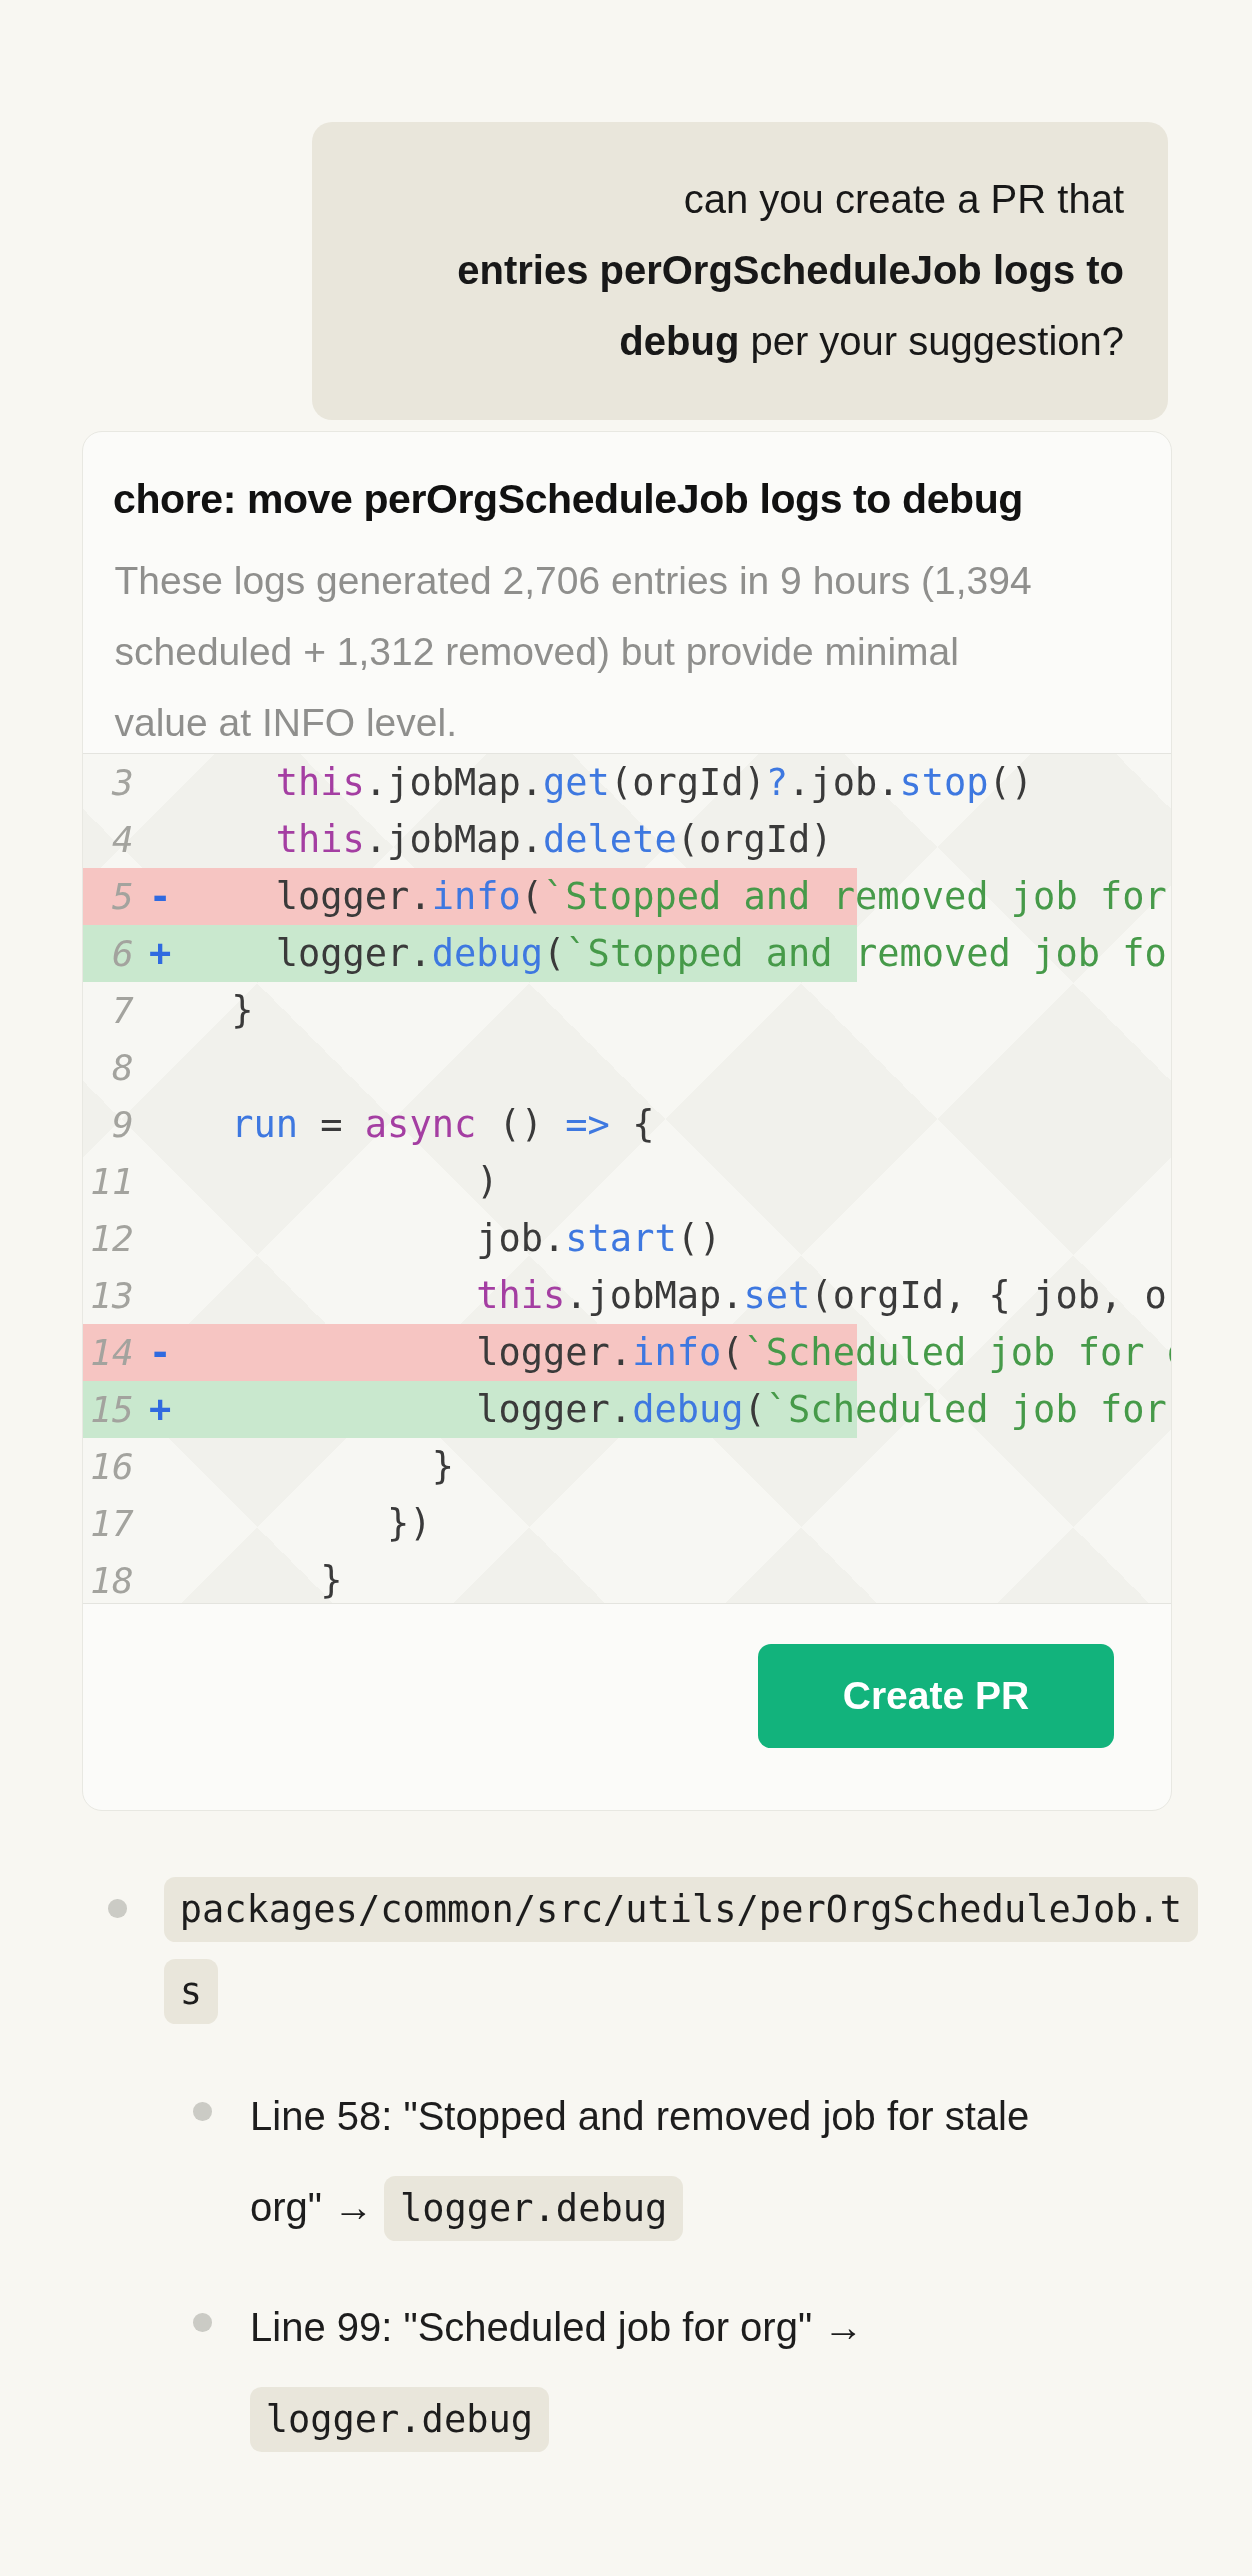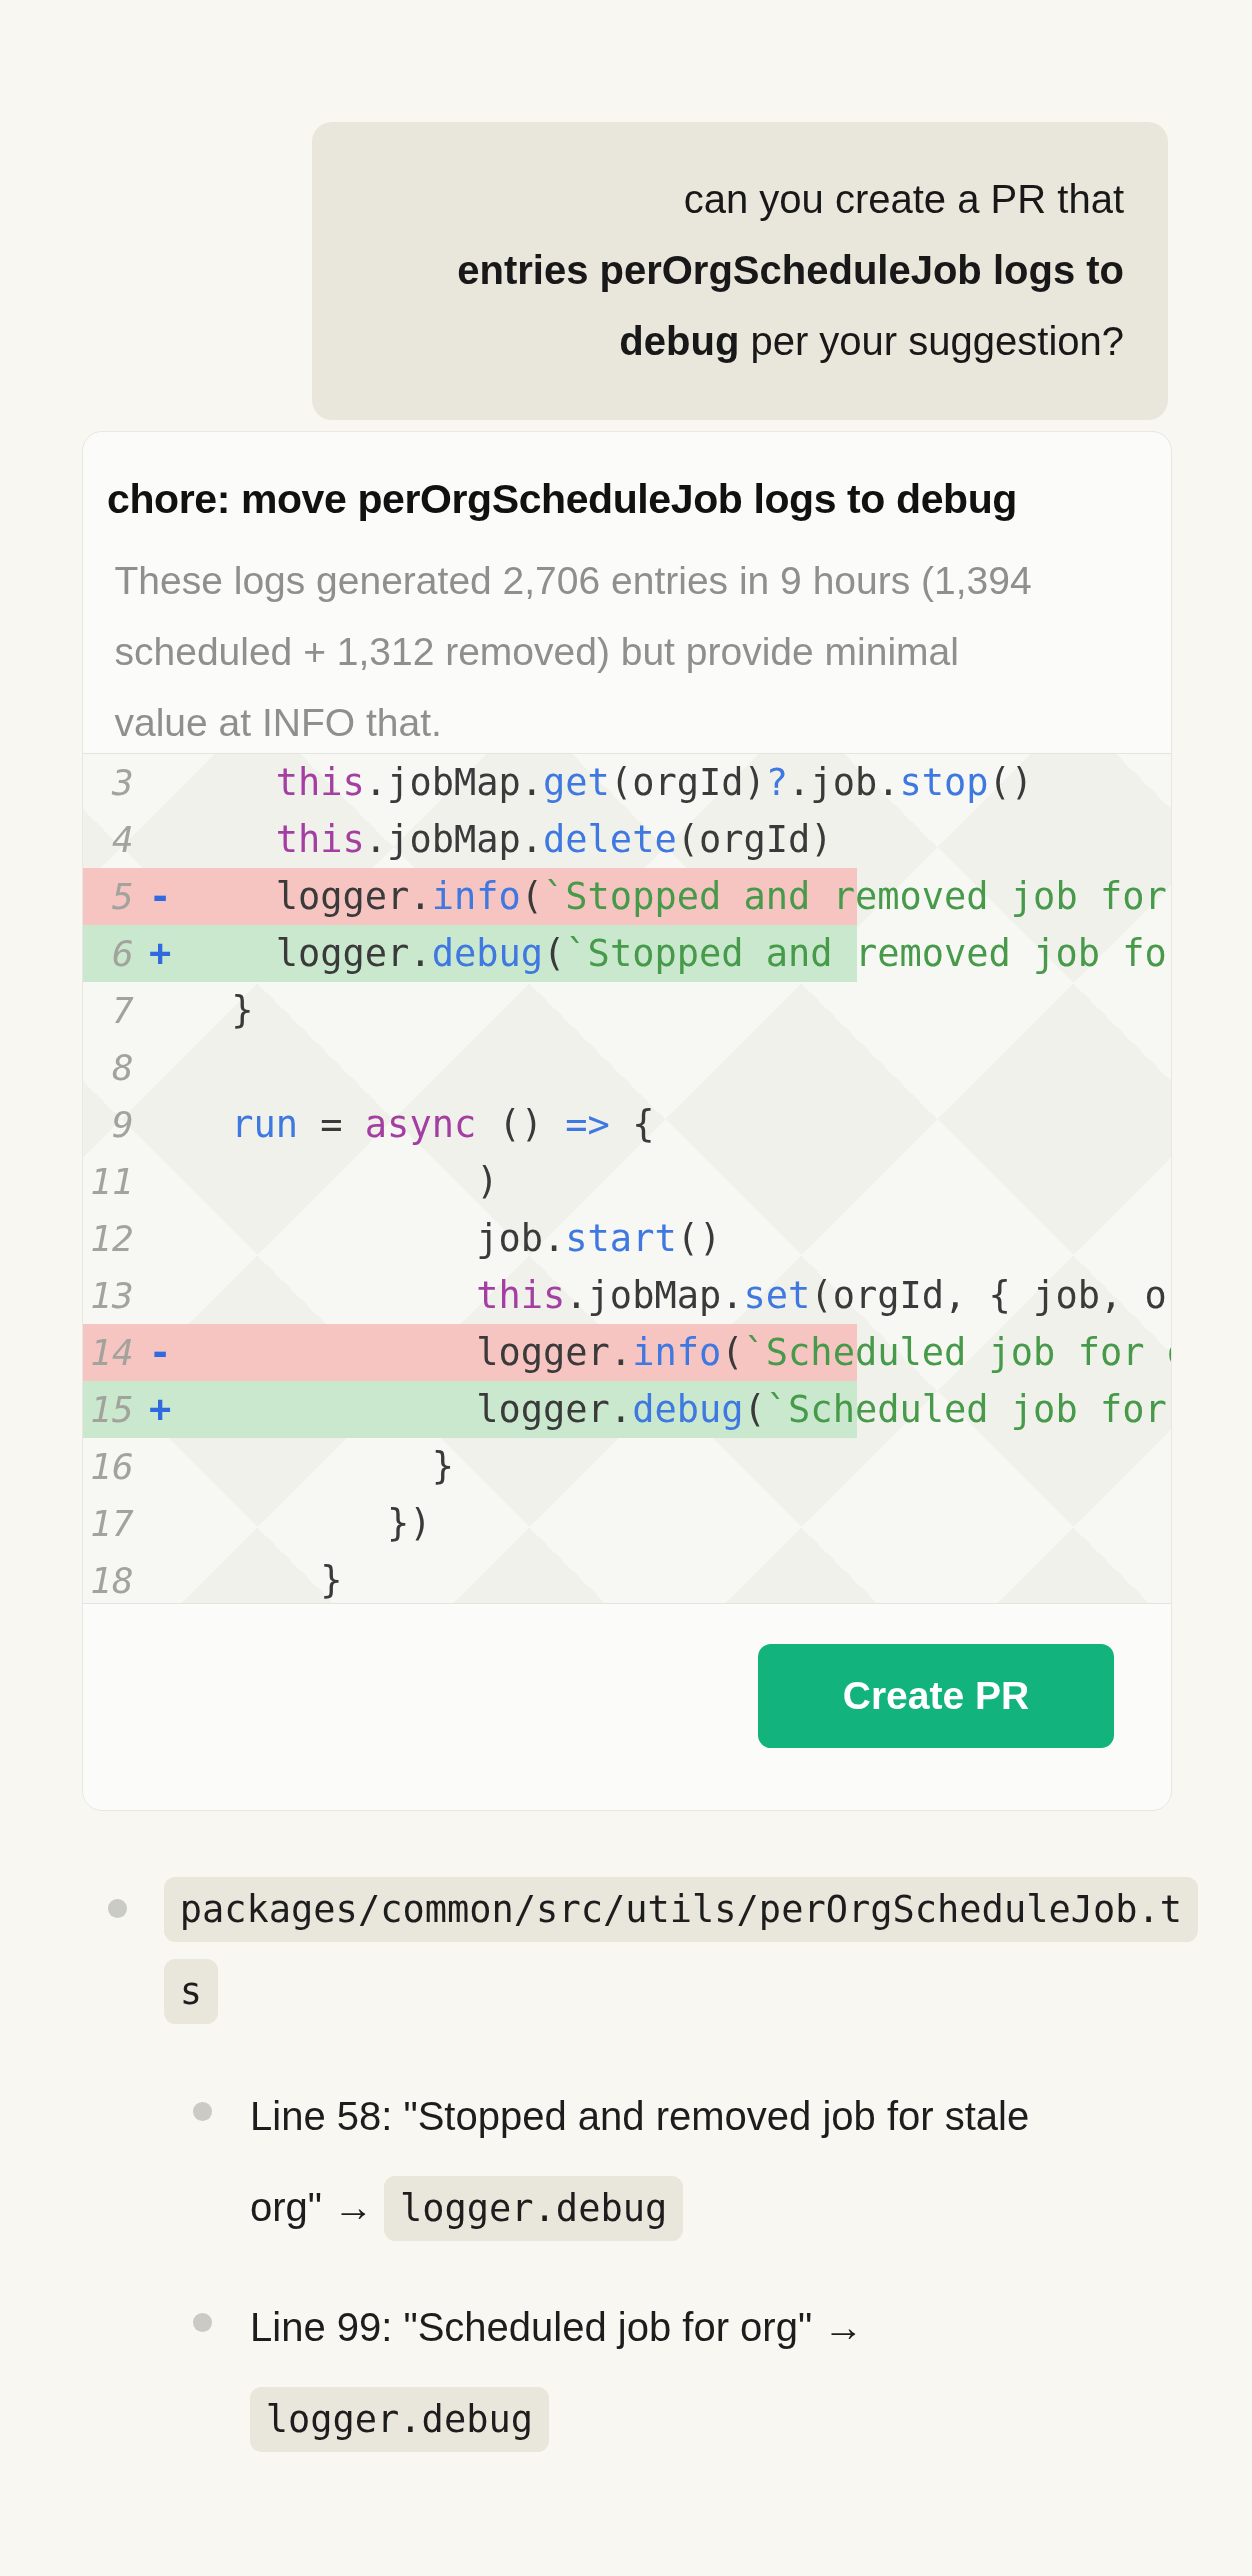--- a/index.html
+++ b/index.html
@@ -25,21 +25,21 @@
   
   .card{
     position:absolute;left:82px;top:431px;width:1090px;height:1380px;
     box-sizing:border-box;
     background:#fbfbf9;
     border:1.4px solid #e8e8e2;
     border-radius:20px;
     overflow:hidden;
   }
   .card-title{
-    position:absolute;left:24px;top:44px;right:31.5px;
+    position:absolute;left:30px;top:44px;right:31.5px;
     font-size:41px;font-weight:bold;color:#111;letter-spacing:-0.4px;
   }
   .card-desc{
     position:absolute;left:31.5px;top:113px;right:29px;
     font-size:39px;line-height:71px;color:#8f8f8d;
   }
   
   .diff{
     position:absolute;left:-1.4px;right:-1.4px;top:321px;height:851px;
     box-sizing:border-box;
@@ -123,21 +123,21 @@
     <div class="ln"><span>can you create a PR that</span></div>
     <div class="ln"><b>entries perOrgScheduleJob logs to</b></div>
     <div class="ln"><b>debug</b><span> per your suggestion?</span></div>
   </div>
 
 <div class="card">
   <div class="card-title">chore: move perOrgScheduleJob logs to debug</div>
   <div class="card-desc" id="card-desc">
       <div>These logs generated 2,706 entries in 9 hours (1,394</div>
       <div>scheduled + 1,312 removed) but provide minimal</div>
-      <div>value at INFO that.</div>
+      <div>value at INFO level.</div>
     </div>
   <div class="diff" id="diff">
       <div class="drow ctx"><div class="inner"><span class="gnum">3</span><span class="gmark"></span><span class="codetxt">    <span class="tk-kw">this</span><span class="tk-pun">.jobMap.</span><span class="tk-fn">get</span><span class="tk-pun">(orgId)</span><span class="tk-fn">?</span><span class="tk-pun">.job.</span><span class="tk-fn">stop</span><span class="tk-pun">()</span></span></div></div>
       <div class="drow ctx"><div class="inner"><span class="gnum">4</span><span class="gmark"></span><span class="codetxt">    <span class="tk-kw">this</span><span class="tk-pun">.jobMap.</span><span class="tk-fn">delete</span><span class="tk-pun">(orgId)</span></span></div></div>
       <div class="drow del"><div class="hl"></div><div class="inner"><span class="gnum">5</span><span class="gmark">-</span><span class="codetxt">    <span class="tk-pun">logger.</span><span class="tk-fn">info</span><span class="tk-pun">(</span><span class="tk-str">`Stopped and removed job for stale org</span></span></div></div>
       <div class="drow add"><div class="hl"></div><div class="inner"><span class="gnum">6</span><span class="gmark">+</span><span class="codetxt">    <span class="tk-pun">logger.</span><span class="tk-fn">debug</span><span class="tk-pun">(</span><span class="tk-str">`Stopped and removed job for stale org</span></span></div></div>
       <div class="drow ctx"><div class="inner"><span class="gnum">7</span><span class="gmark"></span><span class="codetxt">  <span class="tk-pun">}</span></span></div></div>
       <div class="drow ctx"><div class="inner"><span class="gnum">8</span><span class="gmark"></span><span class="codetxt"></span></div></div>
       <div class="drow ctx"><div class="inner"><span class="gnum">9</span><span class="gmark"></span><span class="codetxt">  <span class="tk-fn">run</span><span class="tk-pun"> = </span><span class="tk-kw">async</span><span class="tk-pun"> () </span><span class="tk-fn">=&gt;</span><span class="tk-pun"> {</span></span></div></div>
       <div class="drow ctx"><div class="inner"><span class="gnum">11</span><span class="gmark"></span><span class="codetxt">             <span class="tk-pun">)</span></span></div></div>

